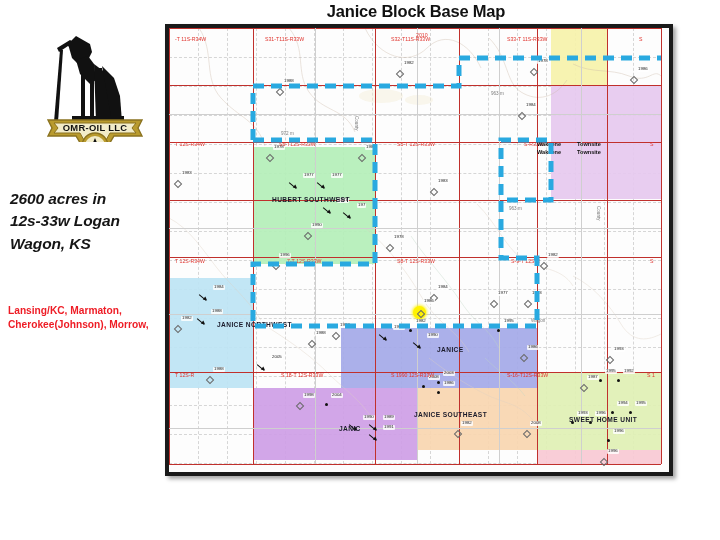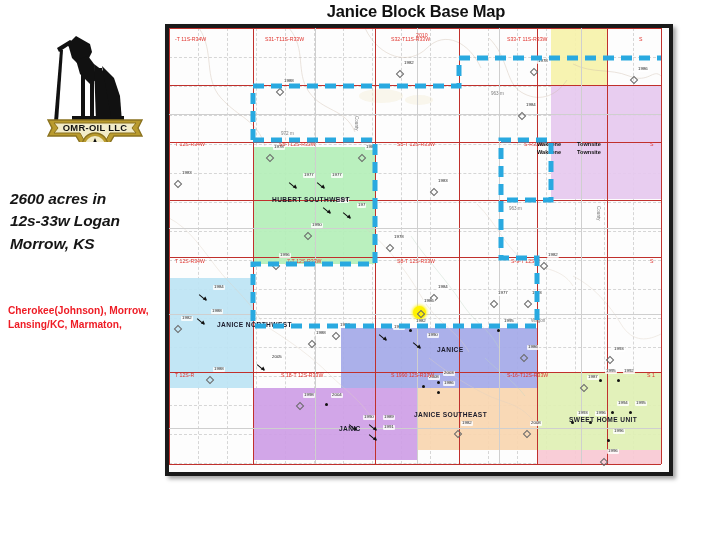--- a/index.html
+++ b/index.html
@@ -126,26 +126,26 @@
         <circle cx="63" cy="116" r="10" fill="#f2ecc9"></circle>
         <polygon points="63,108 65.6,114 72,114 66.9,117.8 68.8,124 63,120.2 57.2,124 59.1,117.8 54,114 60.4,114" fill="#111111"></polygon>
       </g>
       <text x="63" y="101" text-anchor="middle" font-family="Liberation Sans, sans-serif" font-size="9.4" font-weight="bold" fill="#111111" letter-spacing="0.3">OMR-OIL LLC</text>
     </svg>
   </div>
 
   <div id="acreage-text">
     <div>2600 acres in</div>
     <div>12s-33w Logan</div>
-    <div>Morrow, KS</div>
+    <div>Wagon, KS</div>
   </div>
 
   <div id="objective-block">
+    <div>Lansing/KC, Marmaton,</div>
     <div>Cherokee(Johnson), Morrow,</div>
-    <div>Lansing/KC, Marmaton,</div>
   </div>
 
   <div id="map-title">Janice Block Base Map</div>
 
   <div id="map-frame">
     <div id="map-canvas">
 
       <div id="grid-faint">
           <div class="qtr-dash-h" style="top: 0px;"></div>
           <div class="qtr-dash-h" style="top: 29px;"></div>

